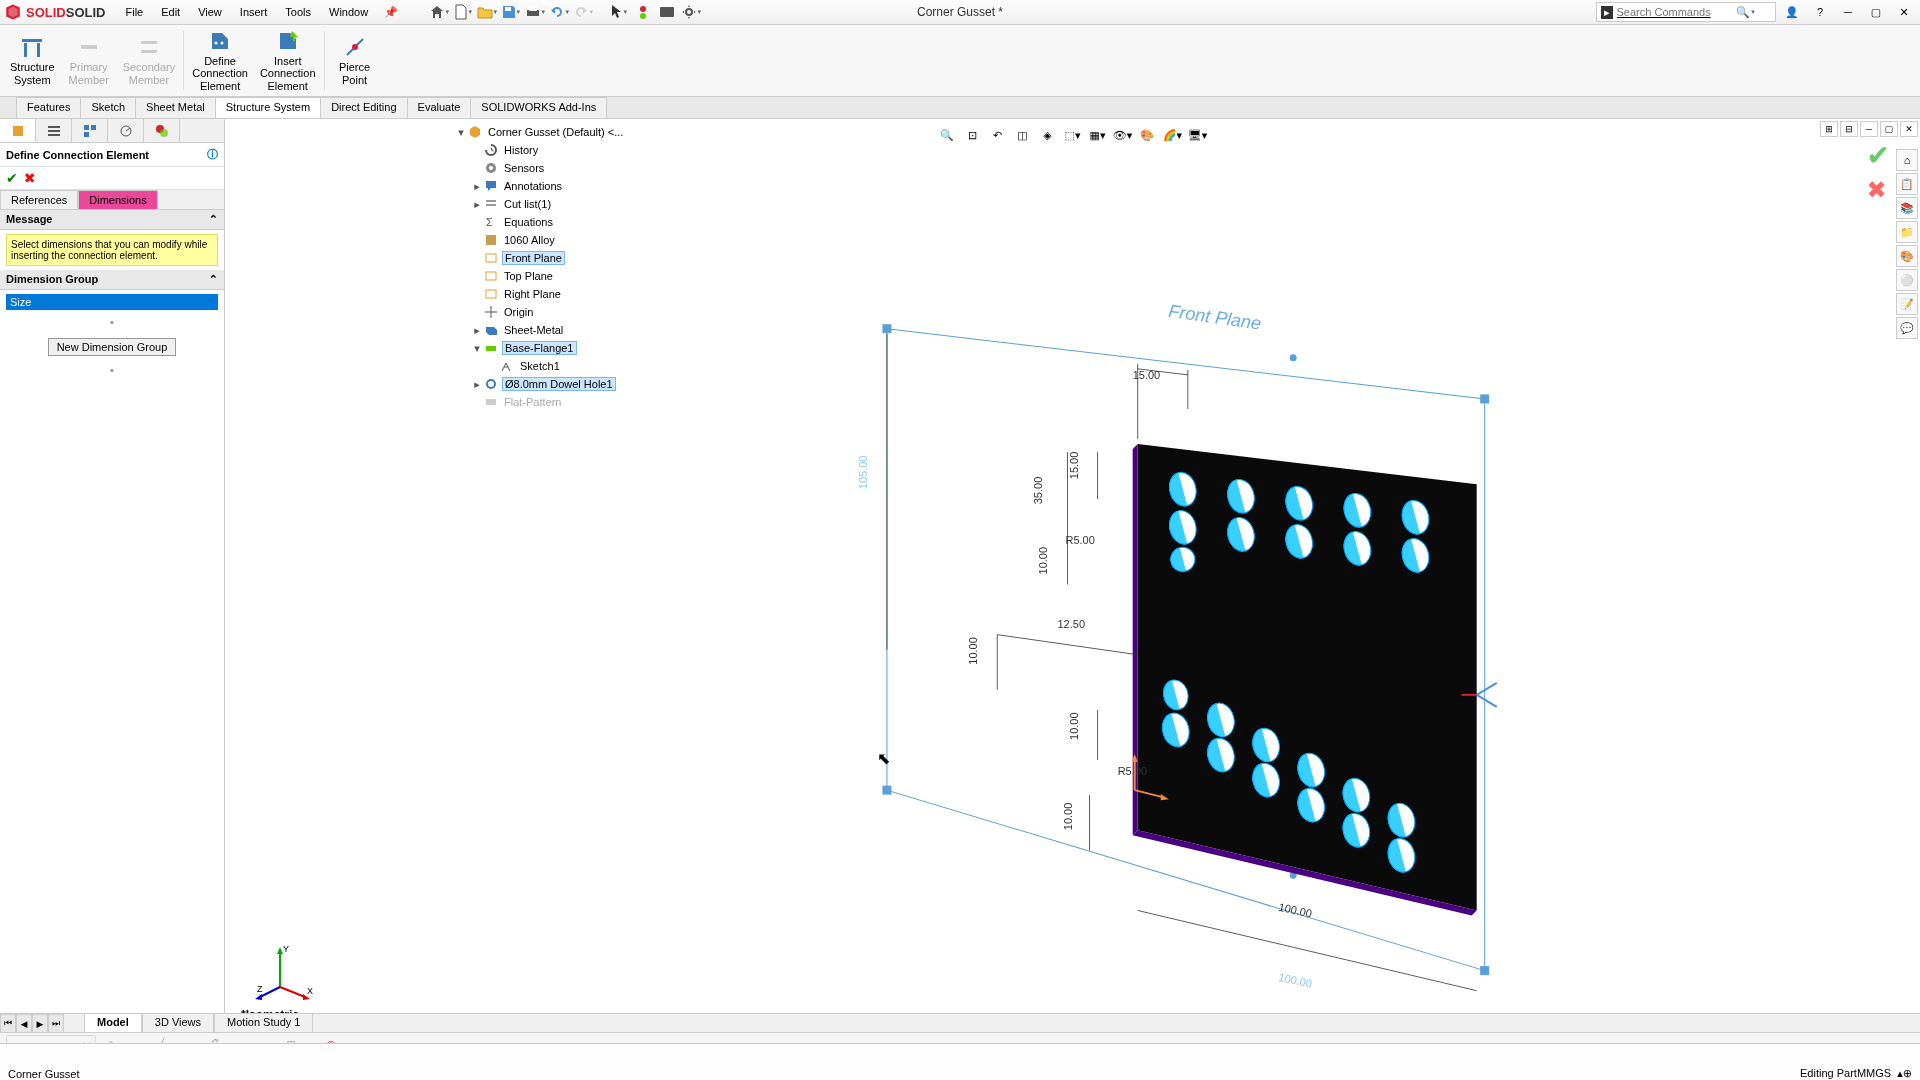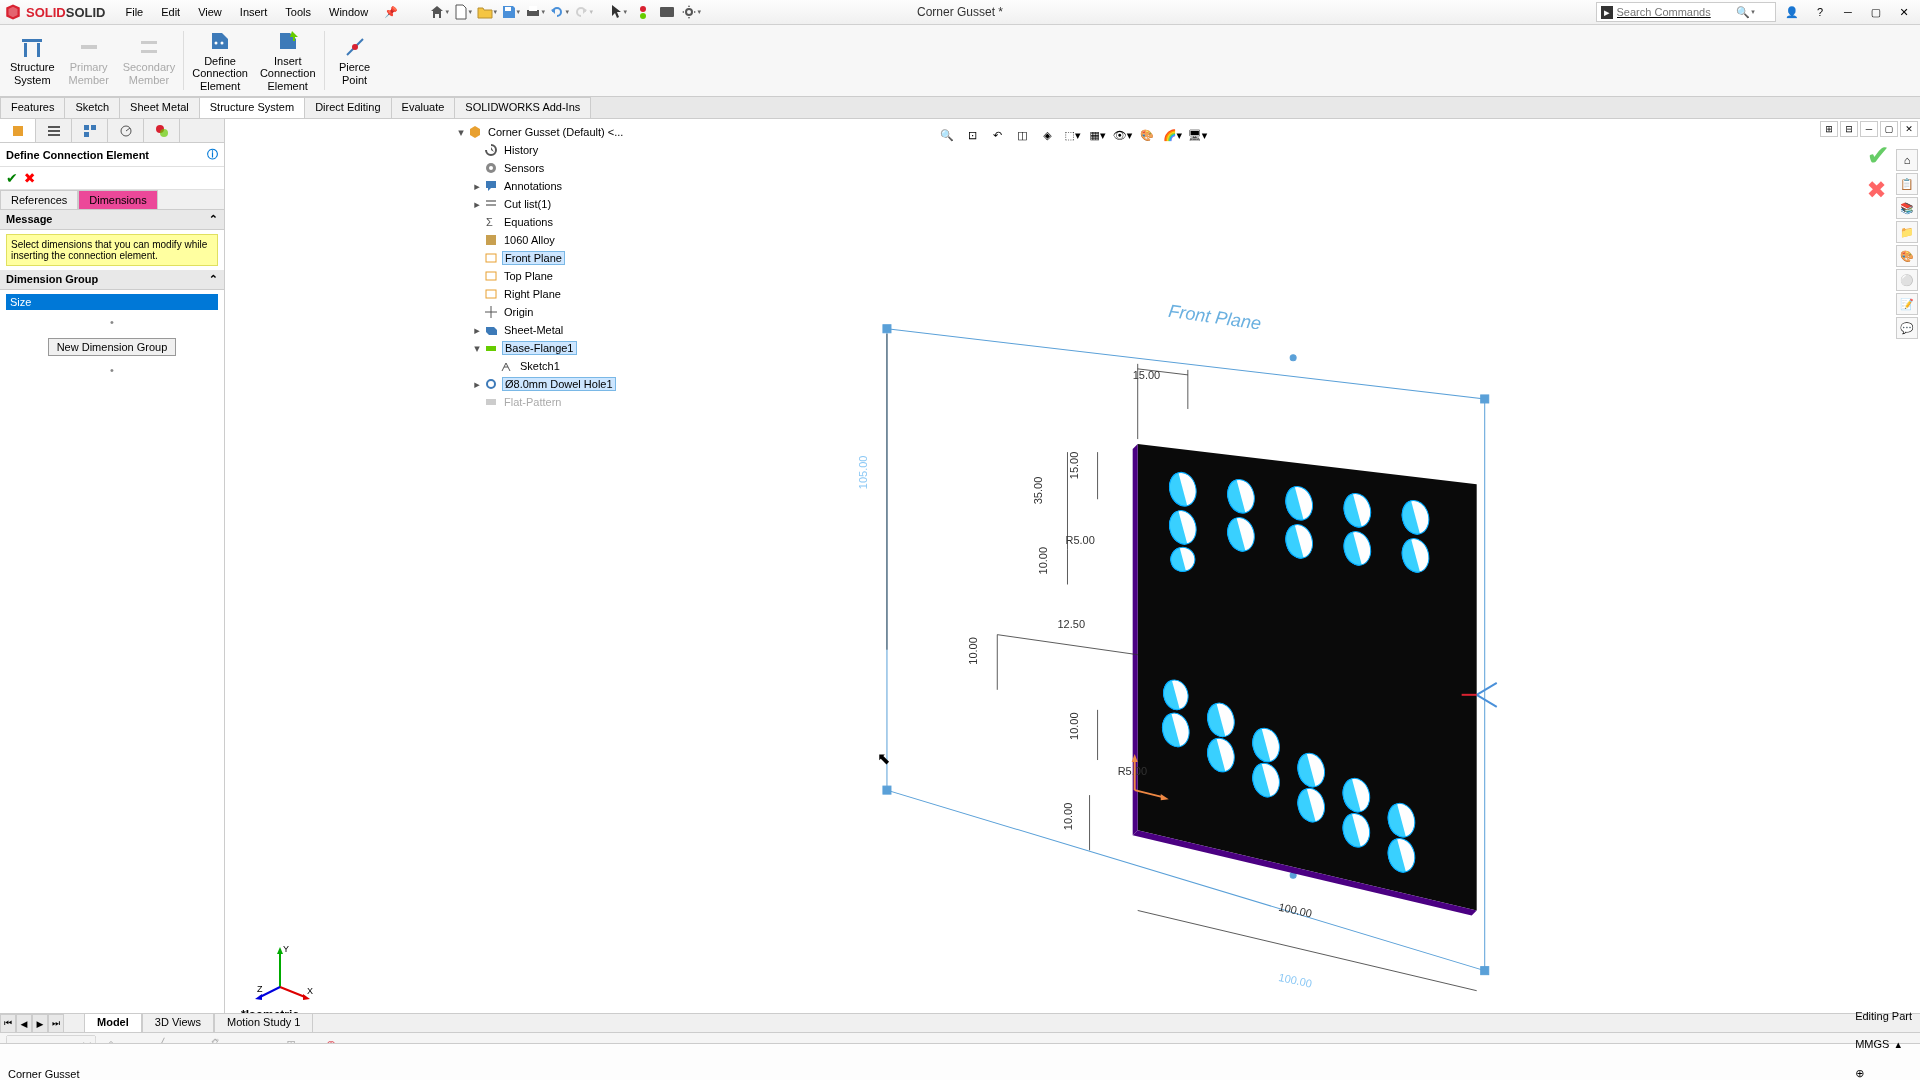--- a/index.html
+++ b/index.html
@@ -25,21 +25,21 @@
 .window-btn { width: 24px; height: 20px; display: flex; align-items: center; justify-content: center; cursor: pointer; }
 
 
 .ribbon { height: 72px; background: #f7f7f7; border-bottom: 1px solid #ccc; display: flex; padding: 2px 4px; }
 .ribbon-btn { display: flex; flex-direction: column; align-items: center; justify-content: center; padding: 2px 6px; min-width: 56px; cursor: pointer; text-align: center; line-height: 1.1; }
 .ribbon-btn.disabled { color: #aaa; }
 .ribbon-btn .ribbon-icon { width: 24px; height: 24px; margin-bottom: 2px; }
 .ribbon-sep { width: 1px; background: #ddd; margin: 4px 2px; }
 
 
-.tabs { height: 22px; background: #e8e8e8; display: flex; border-bottom: 1px solid #ccc; }
+.tabs { height: 22px; background: #e8e8e8; display: flex; border-bottom: 1px solid #ccc; padding-left: 16px; }
 .tab { padding: 3px 10px; border: 1px solid #ccc; border-bottom: none; background: #f0f0f0; cursor: pointer; font-size: 11px; margin-right: -1px; }
 .tab.active { background: #fff; font-weight: normal; }
 
 
 .main { position: absolute; top: 119px; bottom: 30px; left: 0; right: 0; display: flex; }
 
 
 .left-panel { width: 225px; background: #fff; border-right: 1px solid #ccc; display: flex; flex-direction: column; }
 .panel-tabs { height: 24px; display: flex; background: #f0f0f0; border-bottom: 1px solid #ccc; }
 .panel-tab { width: 36px; display: flex; align-items: center; justify-content: center; cursor: pointer; border-right: 1px solid #ccc; }
@@ -82,21 +82,21 @@
 .bottom-tab-nav button { width: 16px; border: 1px solid #ccc; background: #e8e8e8; cursor: pointer; font-size: 9px; }
 .bottom-tab { padding: 2px 12px; border: 1px solid #ccc; border-top: none; cursor: pointer; }
 .bottom-tab.active { background: #fff; font-weight: bold; margin-left: 20px; }
 
 
 .bottom-toolbar { position: absolute; bottom: 24px; left: 0; right: 0; height: 24px; background: #f5f5f5; border-top: 1px solid #ccc; display: flex; align-items: center; padding: 0 6px; gap: 4px;}
 .bt-icon { width: 22px; height: 20px; display: flex; align-items: center; justify-content:center; color: #aaa;}
 
 
 .statusbar { position: absolute; bottom: 0; left: 0; right: 0; height: 37px; background: #fdfdfd; border-top: 1px solid #ccc; display: flex; align-items: flex-end; padding: 0 8px; font-size: 11px; }
-.statusbar .sb-right { margin-left: auto; display: flex; gap: 16px; flex-direction: column; }
+.statusbar .sb-right { margin-left: auto; display: flex; gap: 0; }
 
 
 .right-toolbar { position: absolute; right: 0; top: 0; width: 24px; display: flex; flex-direction: column; gap: 2px; z-index: 10; padding-top: 30px;}
 .rt-icon { width: 22px; height: 22px; display: flex; align-items: center; justify-content:center; cursor:pointer; border: 1px solid #ccc; background: #f8f8f8;}
 
 
 .confirm-corner { position: absolute; top: 20px; right: 30px; z-index: 11;}
 .confirm-corner .ok-big { color: #6c6; font-size: 28px; cursor: pointer;}
 .confirm-corner .x-big { color: #f66; font-size: 24px; cursor: pointer; margin-top: 4px;}
 

